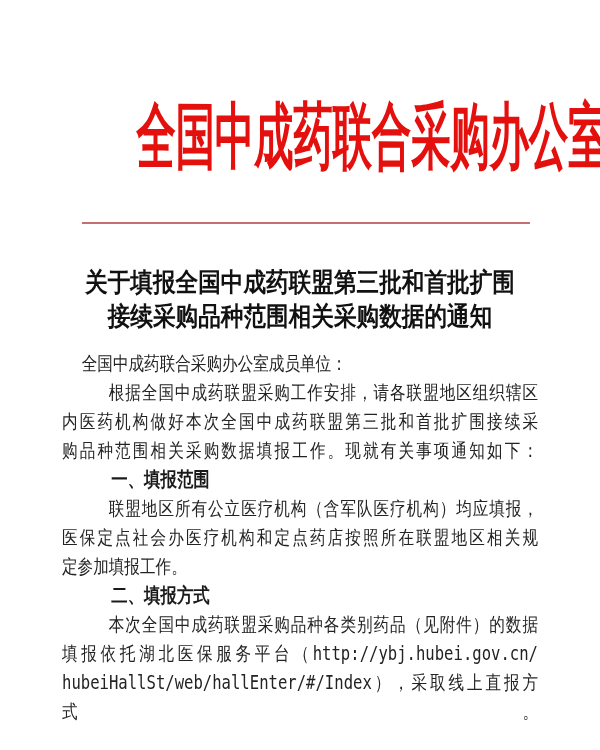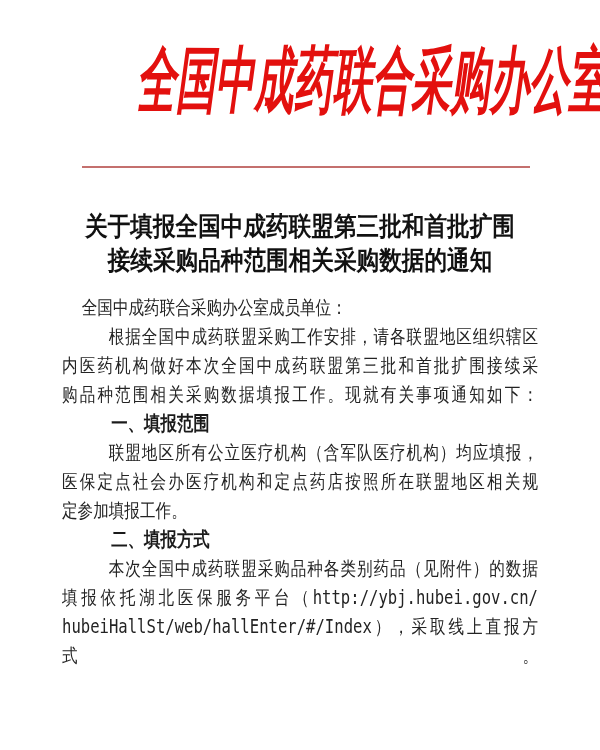--- a/index.html
+++ b/index.html
@@ -11,21 +11,21 @@
   }
   html,body{margin:0;padding:0;background:#fff;}
   .page{
     position:relative;
     width:600px;height:750px;
     background:var(--page-bg);
     overflow:hidden;
     font-family:"Liberation Serif","DejaVu Serif",serif;
   }
   
-  .masthead{padding-top:42px;font-style:italic;}
+  .masthead{padding-top:98px;}
   .org-name{
     display:block;
     text-align:center;
     white-space:nowrap;
     font-family:"Liberation Serif","DejaVu Serif",serif;
     font-weight:bold;
     font-size:72px;
     line-height:78px;
     color:var(--brand-red);
     transform:scaleX(0.545);

